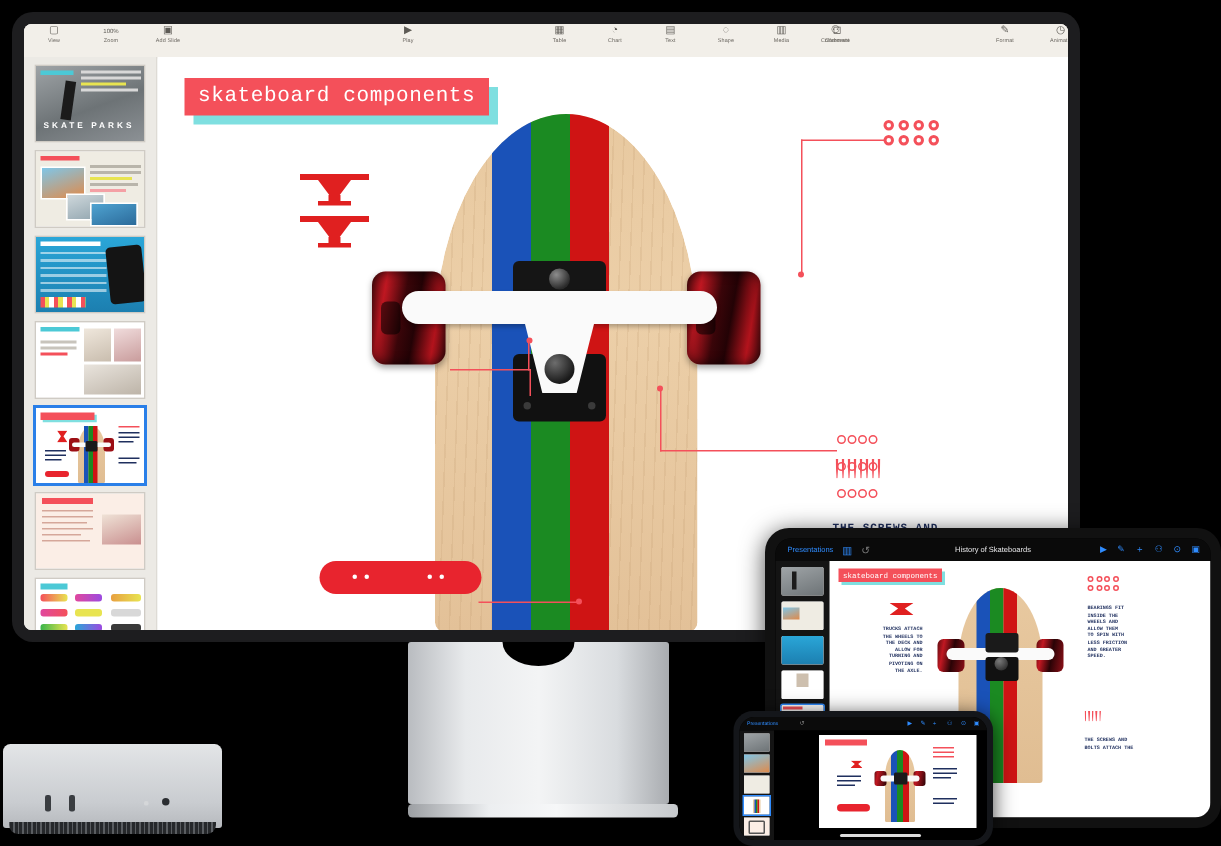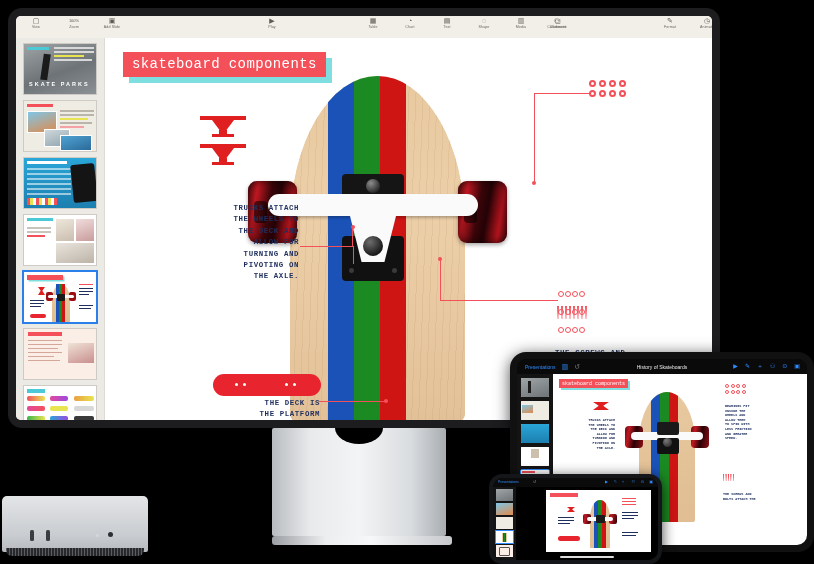--- a/index.html
+++ b/index.html
@@ -408,31 +408,22 @@
         <div class="line" style="left:429px;top:55px;width:1.4px;height:90px;"></div>
         <div class="dot" style="left:427px;top:143px;"></div>
 
         <div class="line" style="left:335px;top:262px;width:118px;height:1.4px;"></div>
         <div class="line" style="left:335px;top:222px;width:1.4px;height:41px;"></div>
         <div class="dot" style="left:333px;top:219px;"></div>
 
         <div class="line" style="left:214px;top:363px;width:68px;height:1.4px;"></div>
         <div class="dot" style="left:279px;top:361px;"></div>
 
-        <div class="txt t-left">TRUCKS ATTACH
-THE WHEELS TO
-THE DECK AND
-ALLOW FOR
-TURNING AND
-PIVOTING ON
-THE AXLE.</div>
         <div class="txt t-screws">THE SCREWS AND
 BOLTS ATTACH THE</div>
-        <div class="txt t-deck">THE DECK IS
-THE PLATFORM</div>
       </div>
     </div>
   </div>
 
   <div class="stand-neck"></div>
   <div class="stand-notch"></div>
   <div class="stand-foot"></div>
 
   <div class="studio">
     <div class="port" style="left:28px;top:34px;width:4px;height:11px;"></div>

